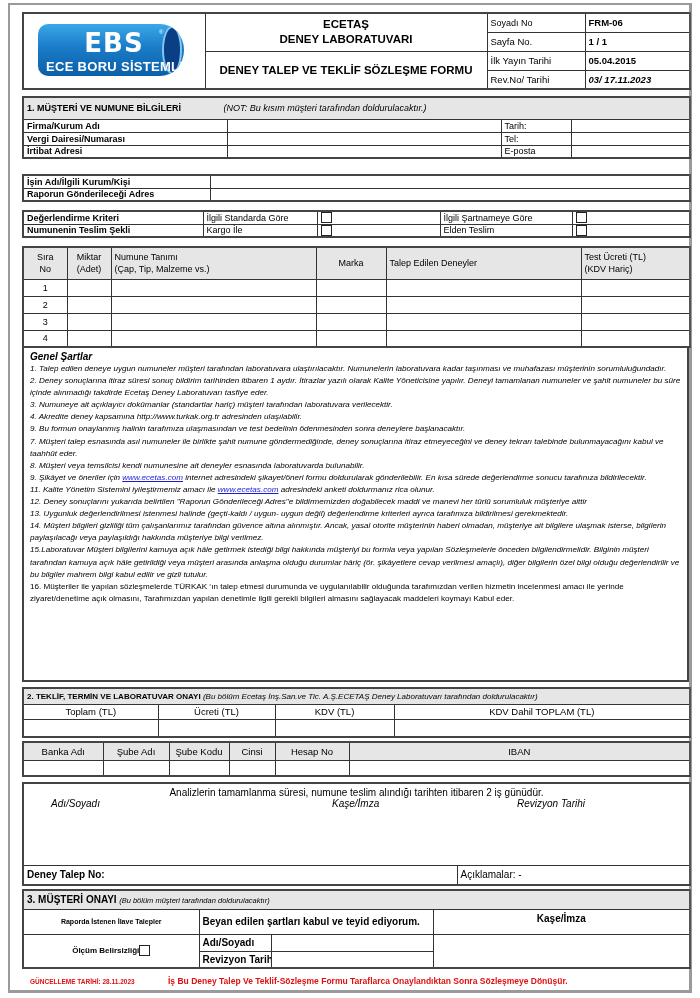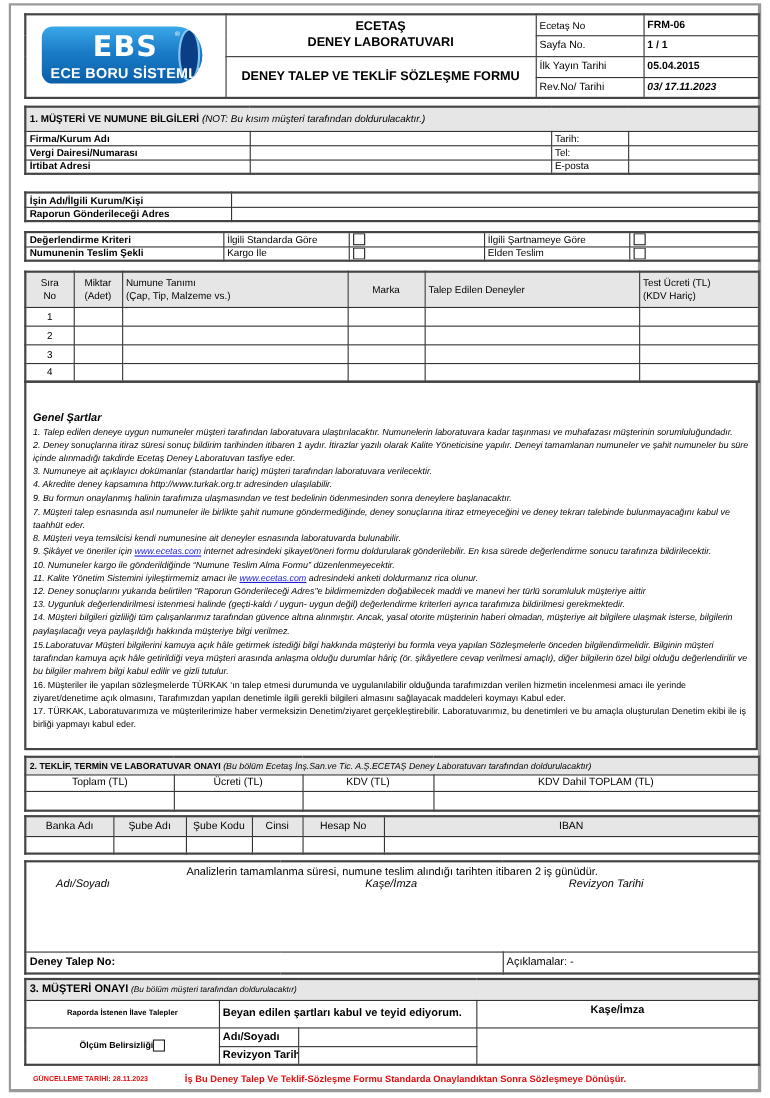--- a/index.html
+++ b/index.html
@@ -20,26 +20,26 @@
   .hdr td { border: 1px solid #333; }
   .logo-wrap { position: relative; width: 100%; height: 100%; }
   .logo { position: absolute; left: 14px; top: 10px; width: 146px; height: 52px; border-radius: 10px 24px 24px 10px / 10px 26px 26px 10px; background: linear-gradient(180deg, #3aa8e8 0%, #1a7cc8 45%, #0b5fa8 100%); overflow: hidden; }
   .logo-end { position: absolute; right: 2px; top: 2px; width: 20px; height: 48px; border-radius: 50%; background: #0a3f86; border: 2px solid #7fc6f2; }
   .logo-ebs { position: absolute; left: 26px; top: 4px; width: 100px; text-align: center; color: #fff; font-family: "DejaVu Sans", sans-serif; font-weight: bold; font-size: 26px; letter-spacing: 1px; line-height: 30px; }
   .logo-sub { position: absolute; left: 8px; top: 35px; width: 118px; text-align: left; color: #fff; font-family: Liberation Sans, sans-serif; font-weight: bold; font-size: 13px; letter-spacing: 0.3px; }
   .logo-reg { position: absolute; left: 121px; top: 5px; color: #fff; font-size: 6px; }
   .title-cell { text-align: center; font-weight: bold; font-size: 11.5px; }
   
   .sec-title { font-size: 10px; }
-  .sec-title .note { font-weight: normal; font-style: italic; font-size: 9px; }
+  .sec-title .note { font-weight: normal; font-style: italic; font-size: 9px; margin-left: 40px; }
   .rows td { height: 13px; font-size: 9px; }
   .terms { left: 22px; top: 346px; width: 667px; height: 336px; padding: 2px 6px; border: 2px solid #444; }
   .terms p { font-size: 8.1px; line-height: 12.1px; font-style: italic; white-space: normal; }
   .terms p.n { font-style: normal; }
-  .terms h4 { font-size: 10px; font-style: italic; font-weight: bold; line-height: 13px; margin-top: 24px; }
+  .terms h4 { font-size: 10px; font-style: italic; font-weight: bold; line-height: 13px; }
   .link { color: #1a1ad6; text-decoration: underline; }
   .red { color: #e01010; font-weight: bold; }
 </style>
 </head>
 <body>
 
 <div class="frame"></div>
 
 <table class="abs hdr box">
   <colgroup>
@@ -57,21 +57,21 @@
           <div class="logo-ebs">EBS</div>
           <div class="logo-reg">®</div>
           <div class="logo-sub">ECE BORU SİSTEMLERİ</div>
         </div>
       </div>
     </td>
     <td rowspan="2" class="title-cell" style="line-height:15px">
       <div>ECETAŞ</div>
       <div>DENEY LABORATUVARI</div>
     </td>
-    <td class="meta">Ecetaş No</td>
+    <td class="meta">Soyadı No</td>
     <td class="meta b" style="font-size:9.5px">FRM-06</td>
   </tr>
   <tr style="height:19px">
     <td style="font-size:9.5px">Sayfa No.</td>
     <td class="b" style="font-size:9.5px">1 / 1</td>
   </tr>
   <tr style="height:19px">
     <td rowspan="2" class="title-cell">DENEY TALEP VE TEKLİF SÖZLEŞME FORMU</td>
     <td style="font-size:9.5px">İlk Yayın Tarihi</td>
     <td class="b" style="font-size:9.5px">05.04.2015</td>
@@ -226,28 +226,26 @@
 <div class="abs terms">
   <h4>Genel Şartlar</h4>
   <p>1. Talep edilen deneye uygun numuneler müşteri tarafından laboratuvara ulaştırılacaktır. Numunelerin laboratuvara kadar taşınması ve muhafazası müşterinin sorumluluğundadır.</p>
   <p>2. Deney sonuçlarına itiraz süresi sonuç bildirim tarihinden itibaren 1 aydır. İtirazlar yazılı olarak Kalite Yöneticisine yapılır. Deneyi tamamlanan numuneler ve şahit numuneler bu süre içinde alınmadığı takdirde Ecetaş Deney Laboratuvarı  tasfiye eder.</p>
   <p>3. Numuneye ait açıklayıcı dokümanlar (standartlar hariç) müşteri tarafından laboratuvara verilecektir.</p>
   <p>4. Akredite deney kapsamına http://www.turkak.org.tr adresinden ulaşılabilir.</p>
   <p>9. Bu formun onaylanmış halinin tarafımıza ulaşmasından ve test bedelinin ödenmesinden sonra deneylere başlanacaktır.</p>
   <p>7. Müşteri talep esnasında asıl numuneler ile birlikte şahit numune göndermediğinde, deney sonuçlarına itiraz etmeyeceğini ve deney tekrarı talebinde bulunmayacağını kabul ve taahhüt eder.</p>
   <p>8. Müşteri veya temsilcisi kendi numunesine ait deneyler esnasında laboratuvarda bulunabilir.</p>
   <p><span>9. Şikâyet ve öneriler için </span><span class="link">www.ecetas.com</span><span>  internet adresindeki şikayet/öneri formu doldurularak gönderilebilir. En kısa sürede değerlendirme sonucu tarafınıza bildirilecektir.</span></p>
-  <p>10. Numuneler kargo ile gönderildiğinde “Numune Teslim Alma Formu” düzenlenmeyecektir.</p>
   <p><span>11. Kalite Yönetim Sistemini iyileştirmemiz amacı ile </span><span class="link">www.ecetas.com</span><span>   adresindeki anketi doldurmanız rica olunur.</span></p>
   <p>12. Deney sonuçlarını yukarıda belirtilen "Raporun Gönderileceği Adres"e bildirmemizden doğabilecek maddi ve manevi her türlü sorumluluk müşteriye aittir</p>
   <p>13. Uygunluk değerlendirilmesi istenmesi halinde (geçti-kaldı  / uygun- uygun değil)  değerlendirme kriterleri ayrıca tarafımıza bildirilmesi gerekmektedir.</p>
   <p>14. Müşteri bilgileri gizliliği tüm çalışanlarımız tarafından güvence altına alınmıştır. Ancak, yasal otorite müşterinin haberi olmadan, müşteriye ait bilgilere ulaşmak isterse, bilgilerin paylaşılacağı veya paylaşıldığı hakkında müşteriye bilgi verilmez.</p>
   <p>15.Laboratuvar  Müşteri bilgilerini kamuya açık hâle getirmek istediği bilgi hakkında müşteriyi bu formla veya yapılan Sözleşmelerle önceden bilgilendirmelidir. Bilginin müşteri tarafından kamuya açık hâle getirildiği veya müşteri arasında anlaşma olduğu durumlar hâriç (ör. şikâyetlere cevap verilmesi amaçlı), diğer bilgilerin özel bilgi olduğu değerlendirilir ve bu bilgiler mahrem bilgi kabul edilir ve gizli tutulur.</p>
   <p class="n">16. Müşteriler ile yapılan sözleşmelerde TÜRKAK ‘ın talep etmesi durumunda ve uygulanılabilir olduğunda tarafımızdan verilen hizmetin incelenmesi amacı ile yerinde ziyaret/denetime açık olmasını, Tarafımızdan yapılan denetimle ilgili gerekli bilgileri almasını sağlayacak maddeleri koymayı Kabul eder.</p>
-  <p class="n">17. TÜRKAK, Laboratuvarımıza ve müşterilerimize haber vermeksizin Denetim/ziyaret gerçekleştirebilir. Laboratuvarımız, bu denetimleri ve bu amaçla oluşturulan Denetim ekibi ile iş birliği yapmayı kabul eder.</p>
 </div>
 
 <table class="abs box" style="left:22px; top:687px; width:667px;">
   <colgroup>
       <col style="width:135px">
       <col style="width:117px">
       <col style="width:119px">
       <col style="width:296px">
     </colgroup>
   <tbody>
@@ -345,13 +343,13 @@
     <td rowspan="2"></td>
   </tr>
   <tr style="height:17px">
     <td class="b" style="font-size:10px">Revizyon Tarih</td>
     <td></td>
   </tr>
 </tbody>
   </table>
 
 <div class="abs red" style="left:30px; top:978px; font-size:6.5px">GÜNCELLEME TARİHİ: 28.11.2023</div>
-<div class="abs red" style="left:168px; top:976px; font-size:8.5px">İş Bu Deney Talep Ve Teklif-Sözleşme Formu Standarda Onaylandıktan Sonra Sözleşmeye Dönüşür.</div>
+<div class="abs red" style="left:168px; top:976px; font-size:8.5px">İş Bu Deney Talep Ve Teklif-Sözleşme Formu Taraflarca Onaylandıktan Sonra Sözleşmeye Dönüşür.</div>
 
 </body></html>

